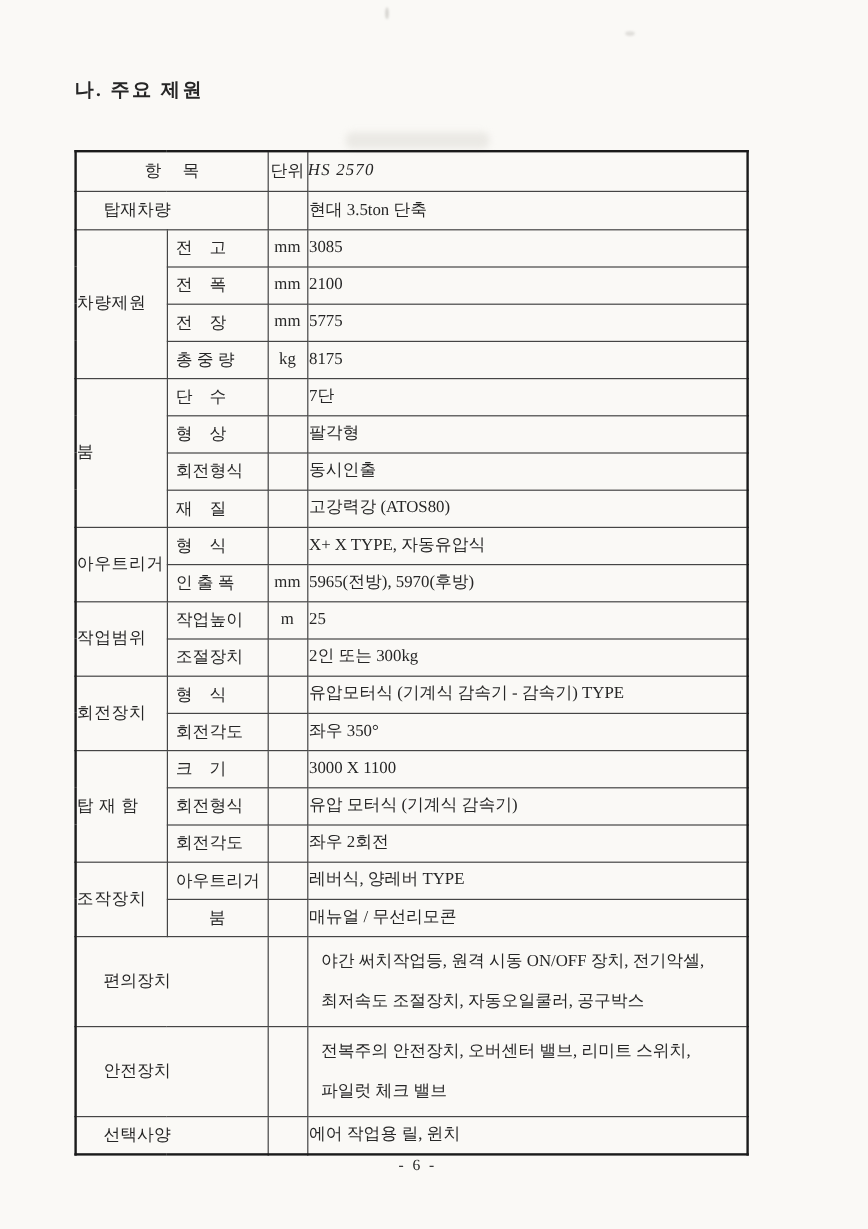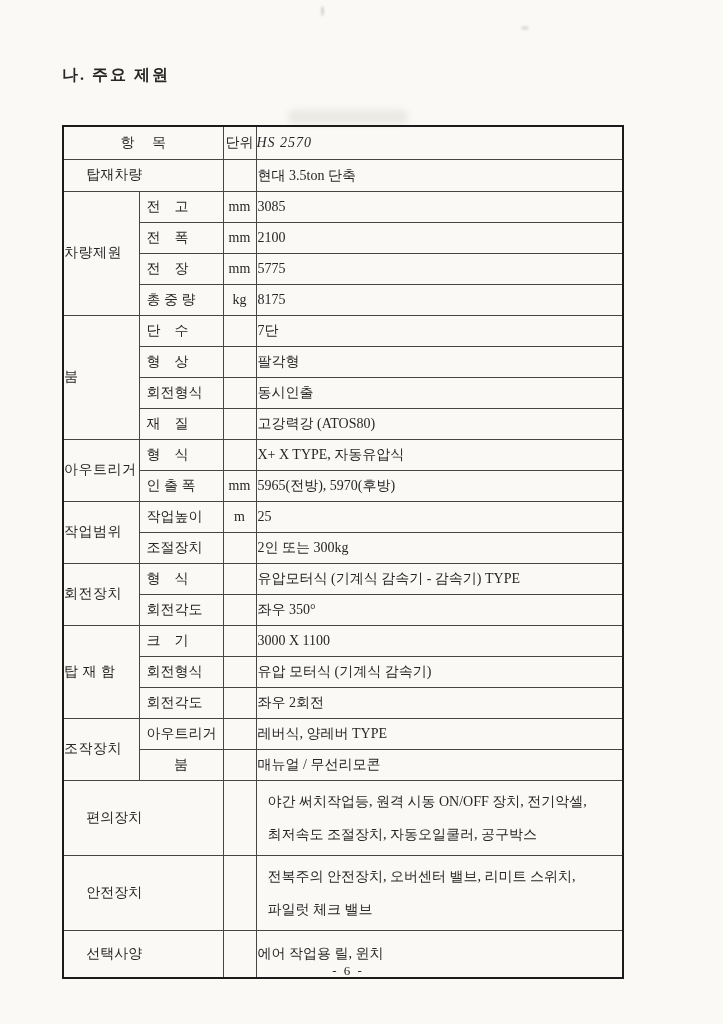--- a/index.html
+++ b/index.html
@@ -32,21 +32,21 @@
   table.spec td {
     border: 1px solid #454545;
     font-size: 14px;
     vertical-align: middle;
     overflow: hidden;
   }
   tr.rh  td { height: 33px; }
   tr.rm  td { height: 32px; }
   tr.rr  td { height: 31px; }
   tr.rt  td { height: 50px; }
-  tr.rl  td { height: 48px; }
+  tr.rl  td { height: 32px; }
 
   td.head-item { text-align: center; white-space: pre; margin-left: 16px; }
   td.head-unit { text-align: center; font-size: 13px; }
   td.head-model { text-align: left; letter-spacing: 1px; font-style: italic; }
 
   td.group-label {
     text-align: left;
     white-space: pre;
     letter-spacing: 0.5px;
     margin-top: 16px;

